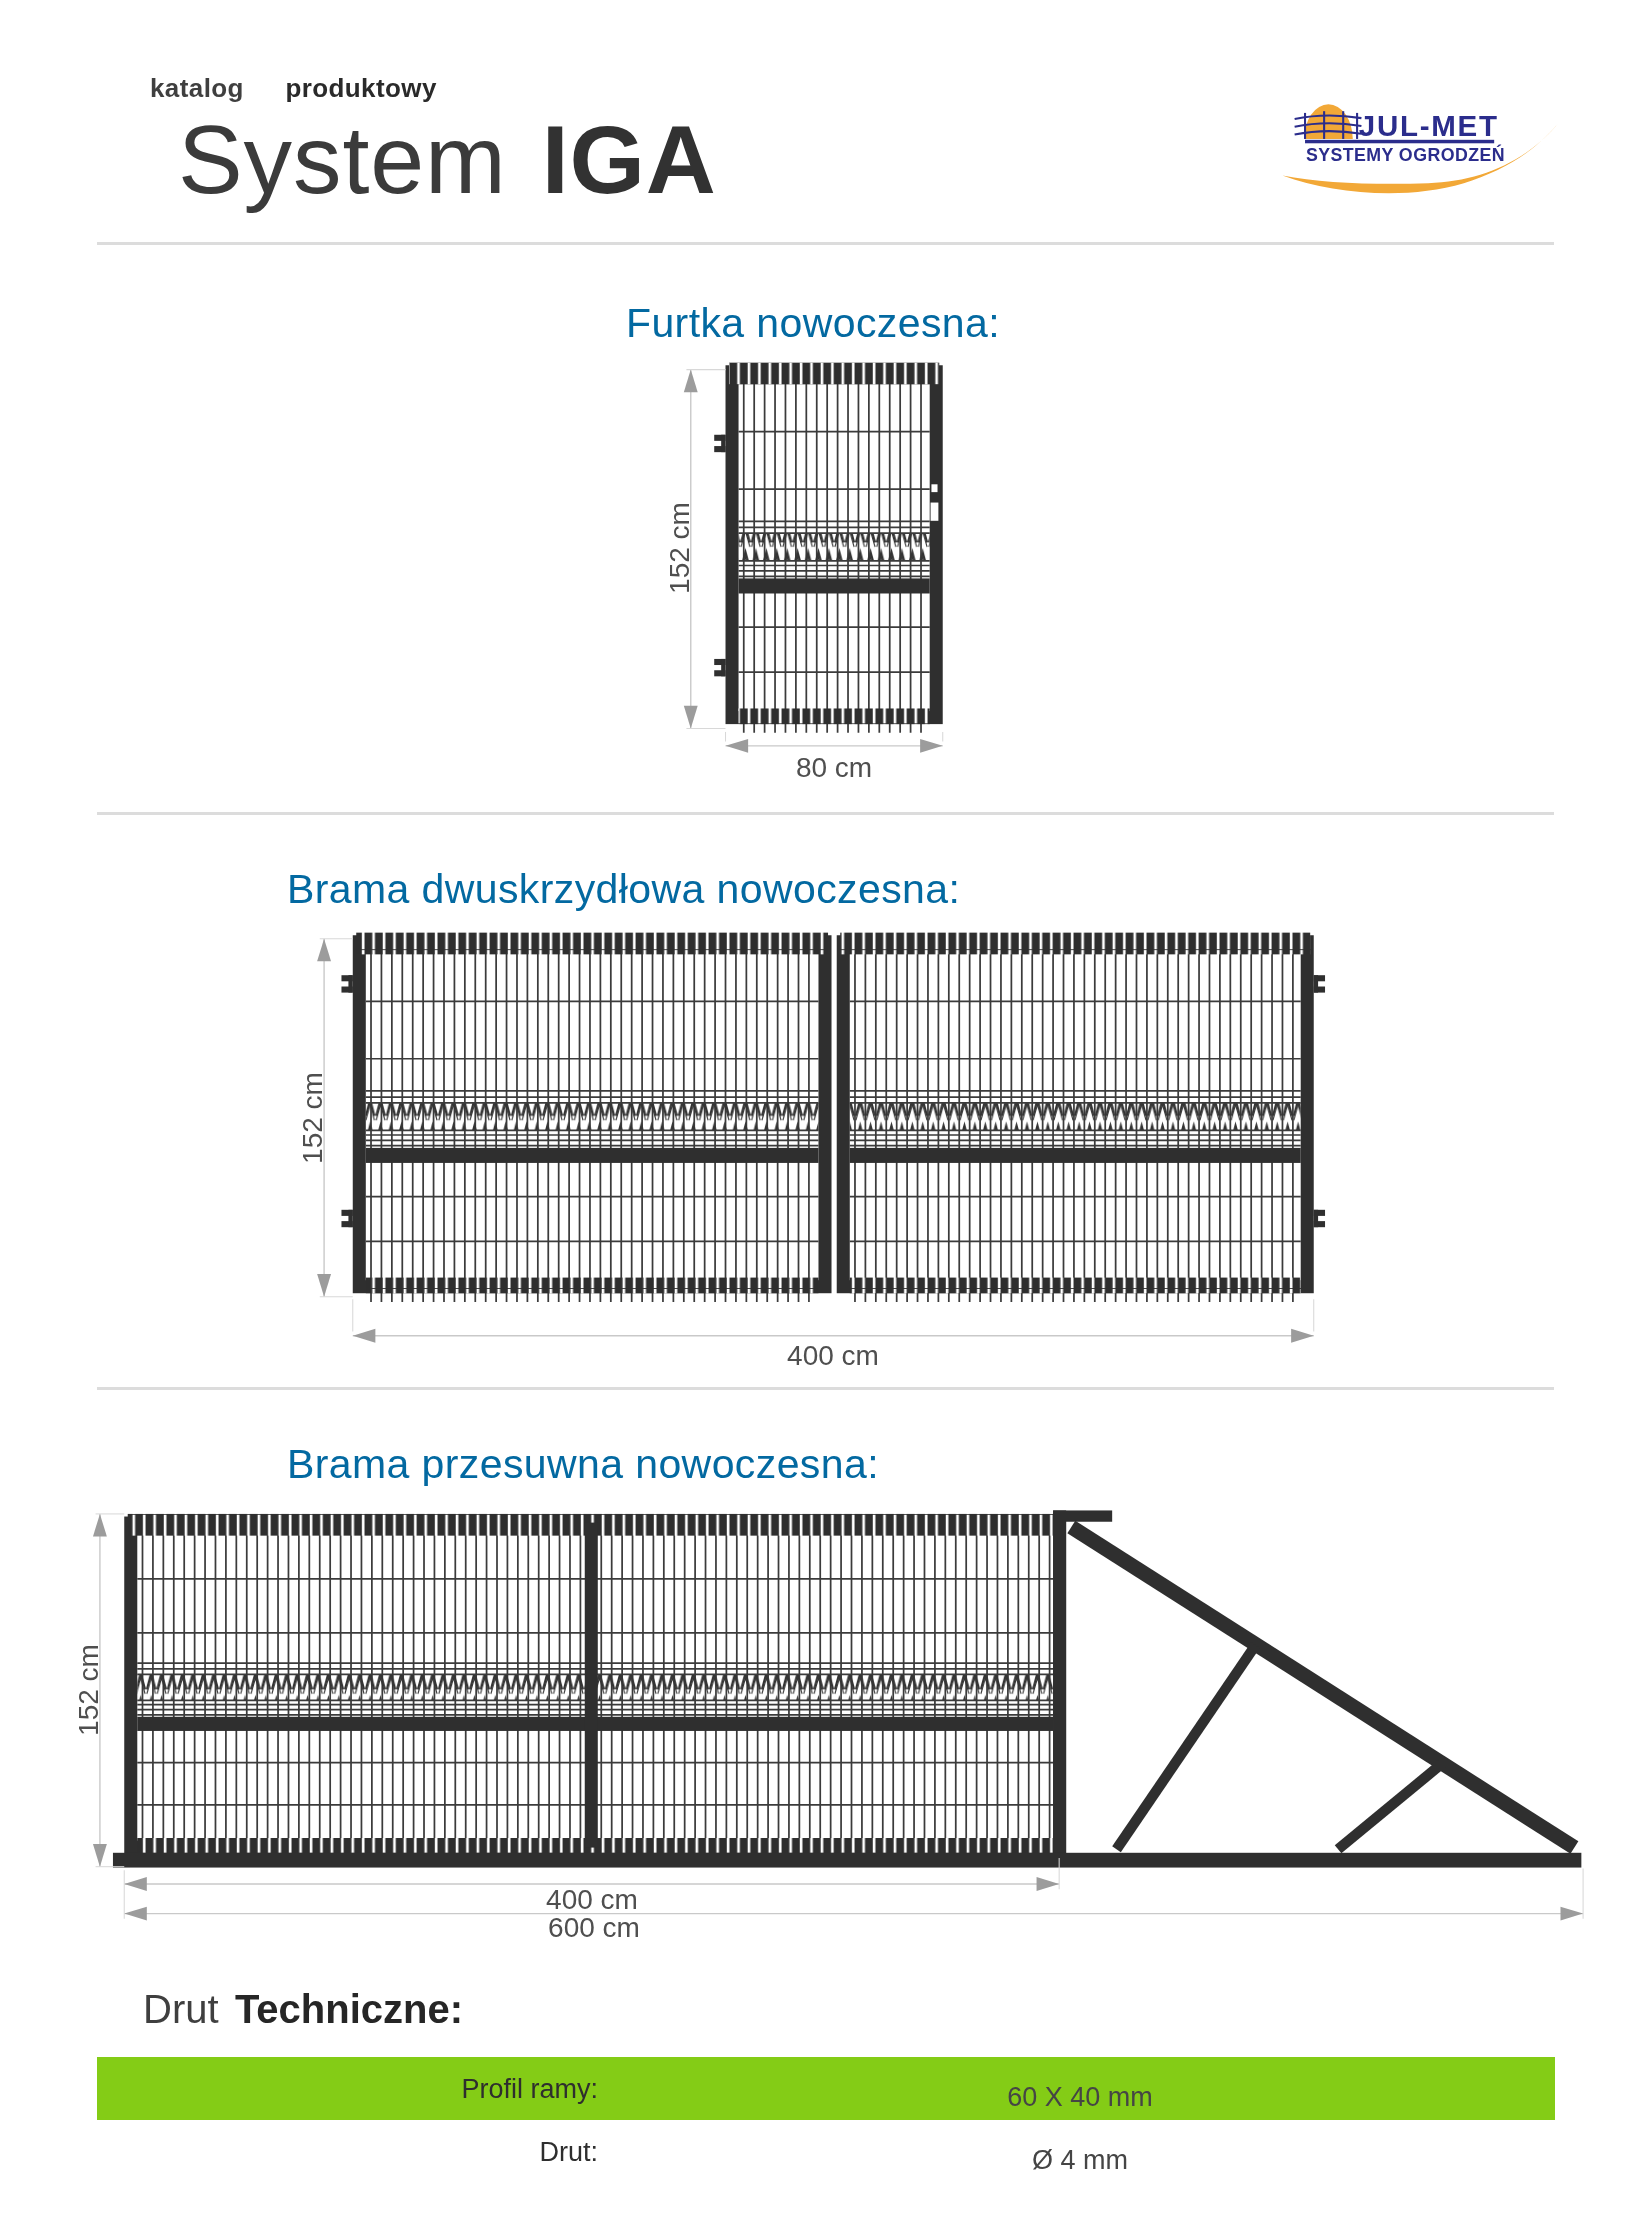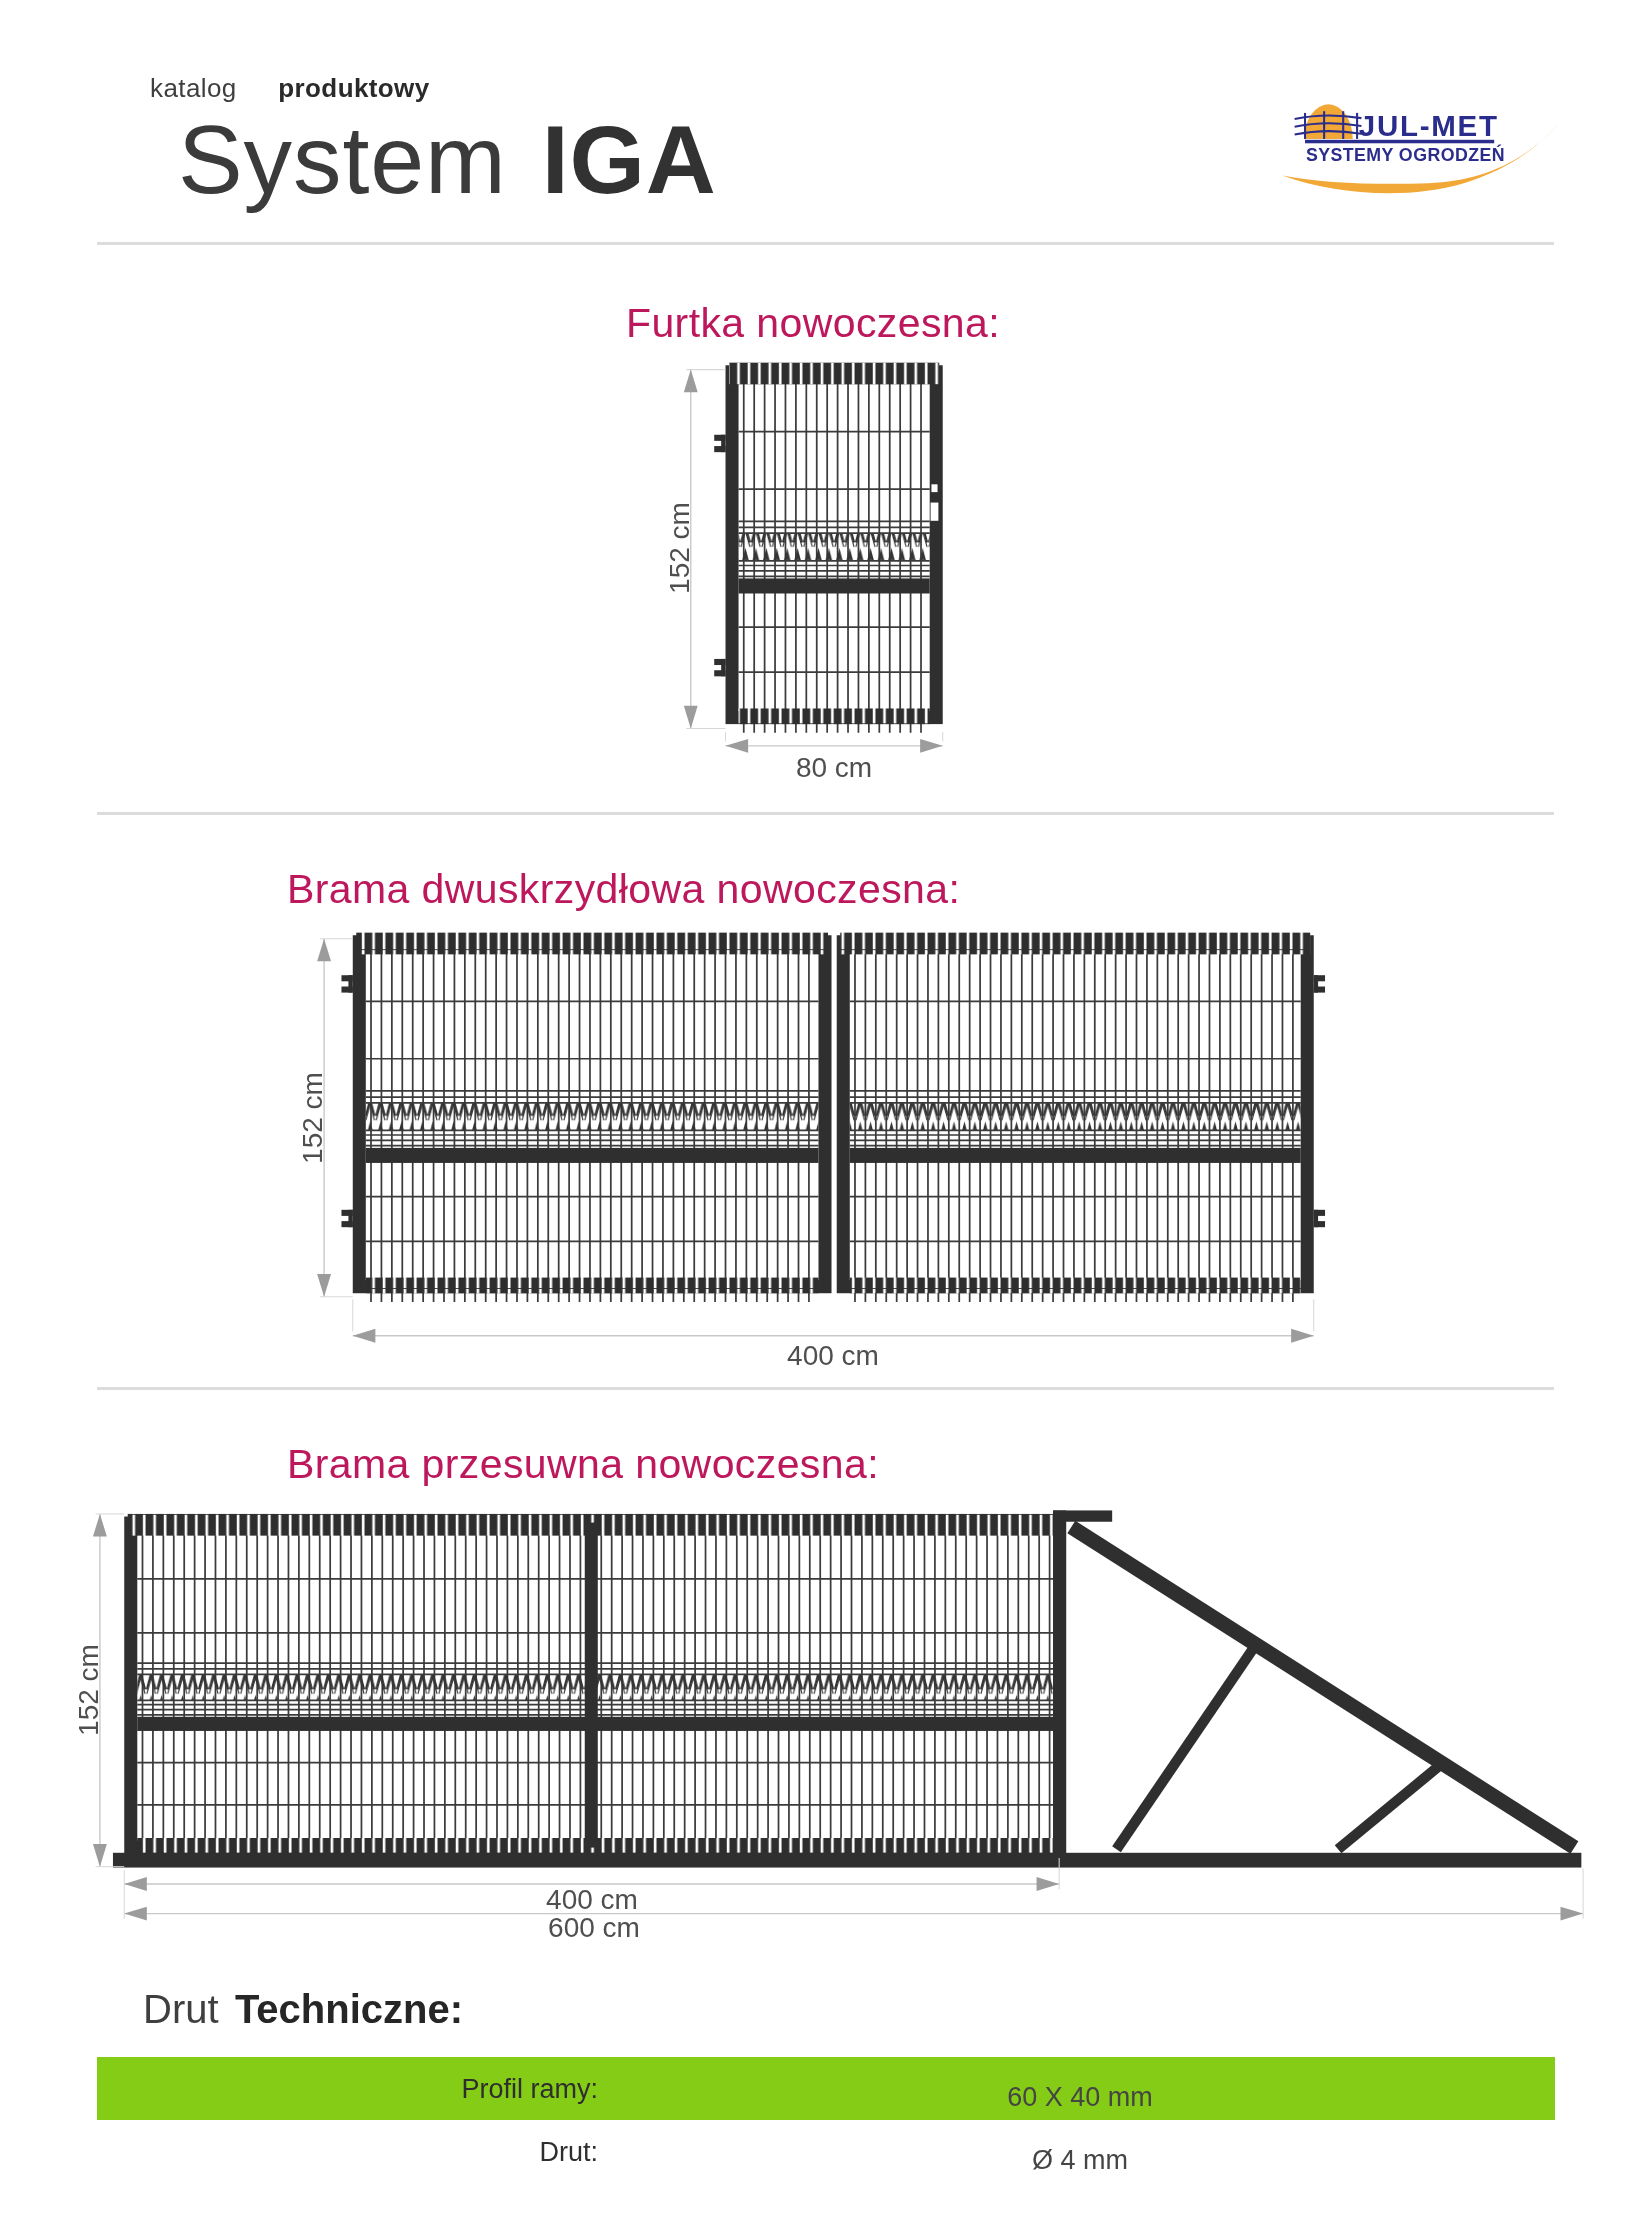--- a/index.html
+++ b/index.html
@@ -3,26 +3,26 @@
 <meta charset="utf-8">
 <style>
   html,body{margin:0;padding:0;background:#ffffff;}
   .page{
     position:relative; width:1650px; height:2225px; background:#ffffff;
     font-family:"Liberation Sans","DejaVu Sans",sans-serif; overflow:hidden;
   }
   .abs{position:absolute;}
   .eyebrow{left:150px; top:73px; font-size:26px; color:#3f3f3f; letter-spacing:0.4px;}
   .eyebrow b{font-weight:700; color:#2a2a2a;margin-left:34px;}
-  .eyebrow .lt{font-weight:400;margin-top:44px;}
+  .eyebrow .lt{font-weight:700;margin-top:44px;}
   .page-title{left:178px; top:111px; font-size:97px; color:#3b3b3b; letter-spacing:0.9px; line-height:1;}
   .page-title .lt{font-weight:400;}
   .page-title b{font-weight:800; color:#323232; margin-left:7px;}
   .divider{height:2.6px; background:#dcdcdc; left:97px; width:1457px;}
-  .section-heading{font-size:41px; font-weight:300; color:#be185d; letter-spacing:0.4px; white-space:nowrap;}
+  .section-heading{font-size:41px; font-weight:300; color:#0369a1; letter-spacing:0.4px; white-space:nowrap;}
   .dim-label{
     font-size:28px; font-weight:300; color:#4f4f4f; white-space:nowrap;
     transform:translate(-50%,-50%);
   }
   .dim-label.vert{transform:translate(-50%,-50%) rotate(-90deg);}
   #drawings{position:absolute; left:0; top:0; pointer-events:none;}
   .tech-heading{left:143px; top:1987px; font-size:40px; color:#3f3f3f;}
   .tech-heading .lt{font-weight:300;}
   .tech-heading b{font-weight:800; color:#262626; margin-left:5.2px;}
   .tech-row{left:97px; width:1458px; height:63px;}

